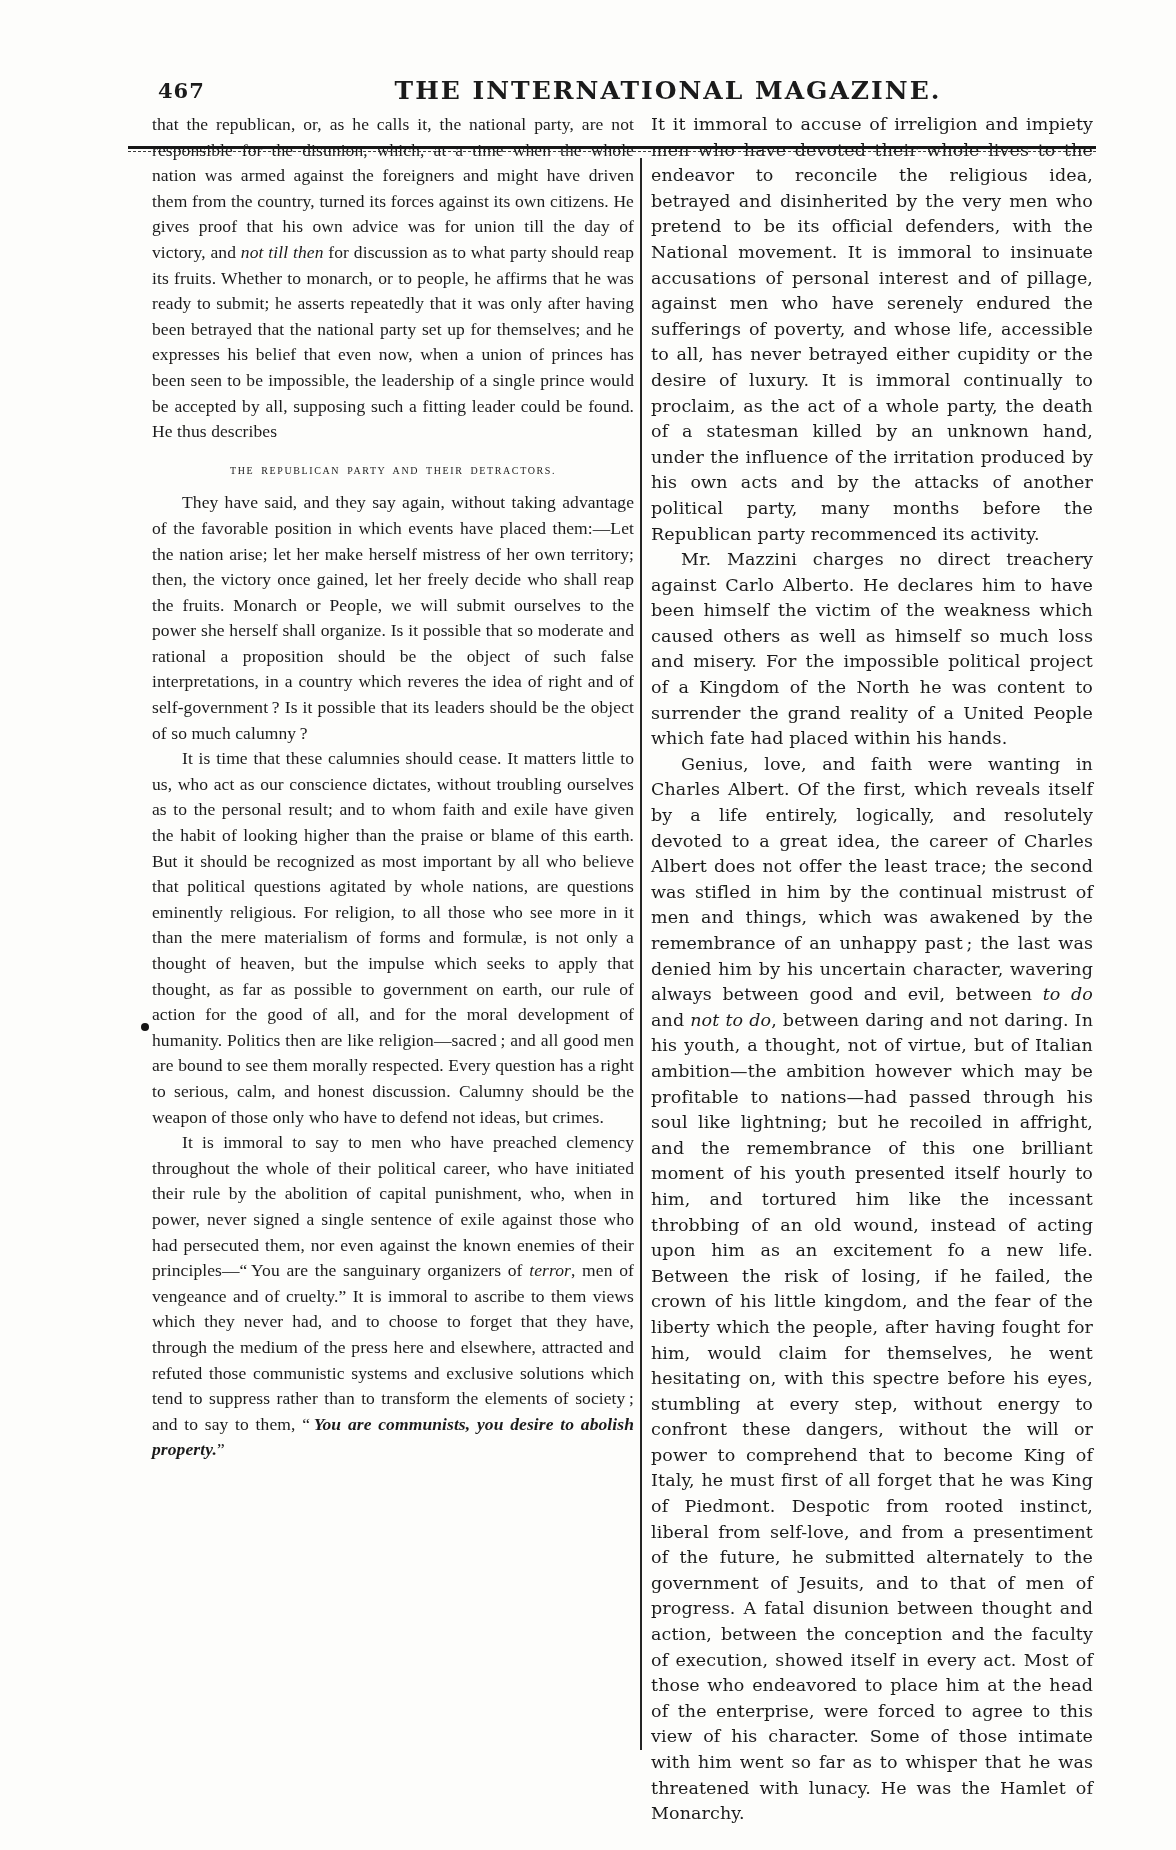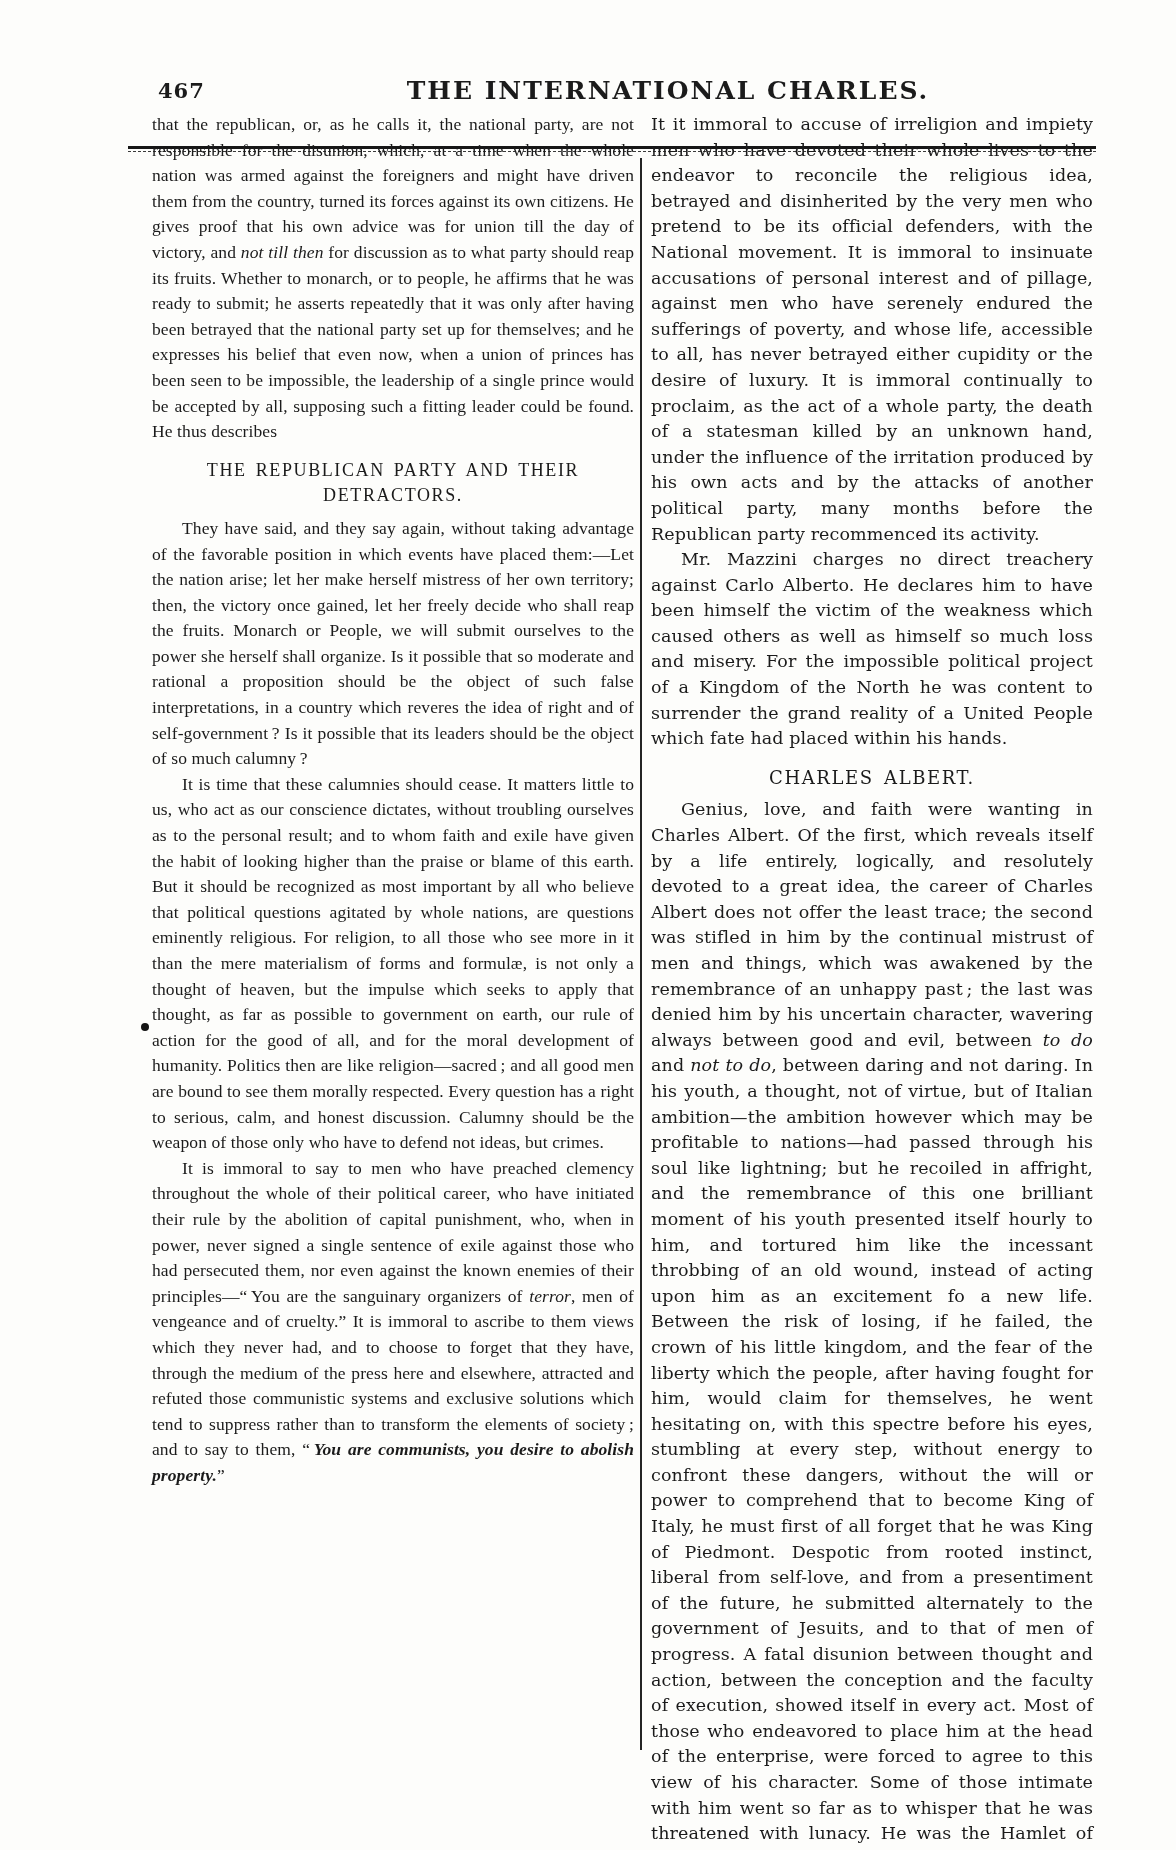--- a/index.html
+++ b/index.html
@@ -44,60 +44,59 @@
     background:#242424;
   }
 
   p.para{margin:0;padding:0;}
   p.indent{text-indent:30px;}
   .it{font-style:italic;}
   .bit{font-style:italic;font-weight:700;}
 
   .section-heading{
     text-align:center;
-    font-size:18px;
+    font-size:10px;
     letter-spacing:1.6px;
     word-spacing:3px;
     margin:13px 0 7px 0;
     font-weight:400;
     text-indent:0;
   }
 
   
   .ink-dot{
     position:absolute;left:141px;top:1023px;width:8px;height:8px;
     border-radius:50%;background:#141414;
   }
 </style>
 </head>
 <body>
 
 <div class="page">
 
   <div class="page-number">467</div>
 
-  <div class="header-title">THE INTERNATIONAL CHARLES.</div>
+  <div class="header-title">THE INTERNATIONAL MAGAZINE.</div>
 
   <div class="header-rule">
     <div class="r1"></div>
     <div class="r2"></div>
   </div>
 
   <div class="column col-left">
       <p class="para"><span>that the republican, or, as he calls it, the national party, are not responsible for the disunion, which, at a time when the whole nation was armed against the foreigners and might have driven them from the country, turned its forces against its own citizens.  He gives proof that his own advice was for union till the day of victory, and </span><span class="it">not till then</span><span> for discussion as to what party should reap its fruits. Whether to monarch, or to people, he affirms that he was ready to submit; he asserts repeatedly that it was only after having been betrayed that the national party set up for themselves; and he expresses his belief that even now, when a union of princes has been seen to be impossible, the leadership of a single prince would be accepted by all, supposing such a fitting leader could be found. He thus describes</span></p>
       <div class="section-heading">THE REPUBLICAN PARTY AND THEIR DETRACTORS.</div>
       <p class="para indent"><span>They have said, and they say again, without taking advantage of the favorable position in which events have placed them:—Let the nation arise; let her make herself mistress of her own territory; then, the victory once gained, let her freely decide who shall reap the fruits.  Monarch or People, we will submit ourselves to the power she herself shall organize.  Is it possible that so moderate and rational a proposition should be the object of such false interpretations, in a country which reveres the idea of right and of self-government ?  Is it possible that its leaders should be the object of so much calumny ?</span></p>
       <p class="para indent"><span>It is time that these calumnies should cease. It matters little to us, who act as our conscience dictates, without troubling ourselves as to the personal result; and to whom faith and exile have given the habit of looking higher than the praise or blame of this earth.  But it should be recognized as most important by all who believe that political questions agitated by whole nations, are questions eminently religious.  For religion, to all those who see more in it than the mere materialism of forms and formulæ, is not only a thought of heaven, but the impulse which seeks to apply that thought, as far as possible to government on earth, our rule of action for the good of all, and for the moral development of humanity. Politics then are like religion—sacred ; and all good men are bound to see them morally respected.  Every question has a right to serious, calm, and honest discussion.  Calumny should be the weapon of those only who have to defend not ideas, but crimes.</span></p>
       <p class="para indent"><span>It is immoral to say to men who have preached clemency throughout the whole of their political career, who have initiated their rule by the abolition of capital punishment, who, when in power, never signed a single sentence of exile against those who had persecuted them, nor even against the known enemies of their principles—“ You are the sanguinary organizers of </span><span class="it">terror</span><span>, men of vengeance and of cruelty.”   It is immoral to ascribe to them views which they never had, and to choose to forget that they have, through the medium of the press here and elsewhere, attracted and refuted those communistic systems and exclusive solutions which tend to suppress rather than to transform the elements of society ; and to say to them, “ </span><span class="bit">You are communists, you desire to abolish property.</span><span>”</span></p>
     </div>
 
   <div class="column-divider"></div>
 
   <div class="column col-right">
       <p class="para"><span>It it immoral to accuse of irreligion and impiety men who have devoted their whole lives to the endeavor to reconcile the religious idea, betrayed and disinherited by the very men who pretend to be its official defenders, with the National movement.  It is immoral to insinuate accusations of personal interest and of pillage, against men who have serenely endured the sufferings of poverty, and whose life, accessible to all, has never betrayed either cupidity or the desire of luxury.  It is immoral continually to proclaim, as the act of a whole party, the death of a statesman killed by an unknown hand, under the influence of the irritation produced by his own acts and by the attacks of another political party, many months before the Republican party recommenced its activity.</span></p>
       <p class="para indent"><span>Mr. Mazzini charges no direct treachery against Carlo Alberto.  He declares him to have been himself the victim of the weakness which caused others as well as himself so much loss and misery.  For the impossible political project of a Kingdom of the North he was content to surrender the grand reality of a United People which fate had placed within his hands.</span></p>
-      <div class="section-heading">CHARLES ALBERT.</div>
       <p class="para indent"><span>Genius, love, and faith were wanting in Charles Albert.  Of the first, which reveals itself by a life entirely, logically, and resolutely devoted to a great idea, the career of Charles Albert does not offer the least trace; the second was stifled in him by the continual mistrust of men and things, which was awakened by the remembrance of an unhappy past ; the last was denied him by his uncertain character, wavering always between good and evil, between </span><span class="it">to do</span><span> and </span><span class="it">not to do</span><span>, between daring and not daring.  In his youth, a thought, not of virtue, but of Italian ambition—the ambition however which may be profitable to nations—had passed through his soul like lightning; but he recoiled in affright, and the remembrance of this one brilliant moment of his youth presented itself hourly to him, and tortured him like the incessant throbbing of an old wound, instead of acting upon him as an excitement fo a new life.  Between the risk of losing, if he failed, the crown of his little kingdom, and the fear of the liberty which the people, after having fought for him, would claim for themselves, he went hesitating on, with this spectre before his eyes, stumbling at every step, without energy to confront these dangers, without the will or power to comprehend that to become King of Italy, he must first of all forget that he was King of Piedmont.  Despotic from rooted instinct, liberal from self-love, and from a presentiment of the future, he submitted alternately to the government of Jesuits, and to that of men of progress.  A fatal disunion between thought and action, between the conception and the faculty of execution, showed itself in every act.  Most of those who endeavored to place him at the head of the enterprise, were forced to agree to this view of his character.  Some of those intimate with him went so far as to whisper that he was threatened with lunacy.  He was the Hamlet of Monarchy.</span></p>
     </div>
 
   <div class="ink-dot"></div>
 
 </div>
 
 </body></html>

